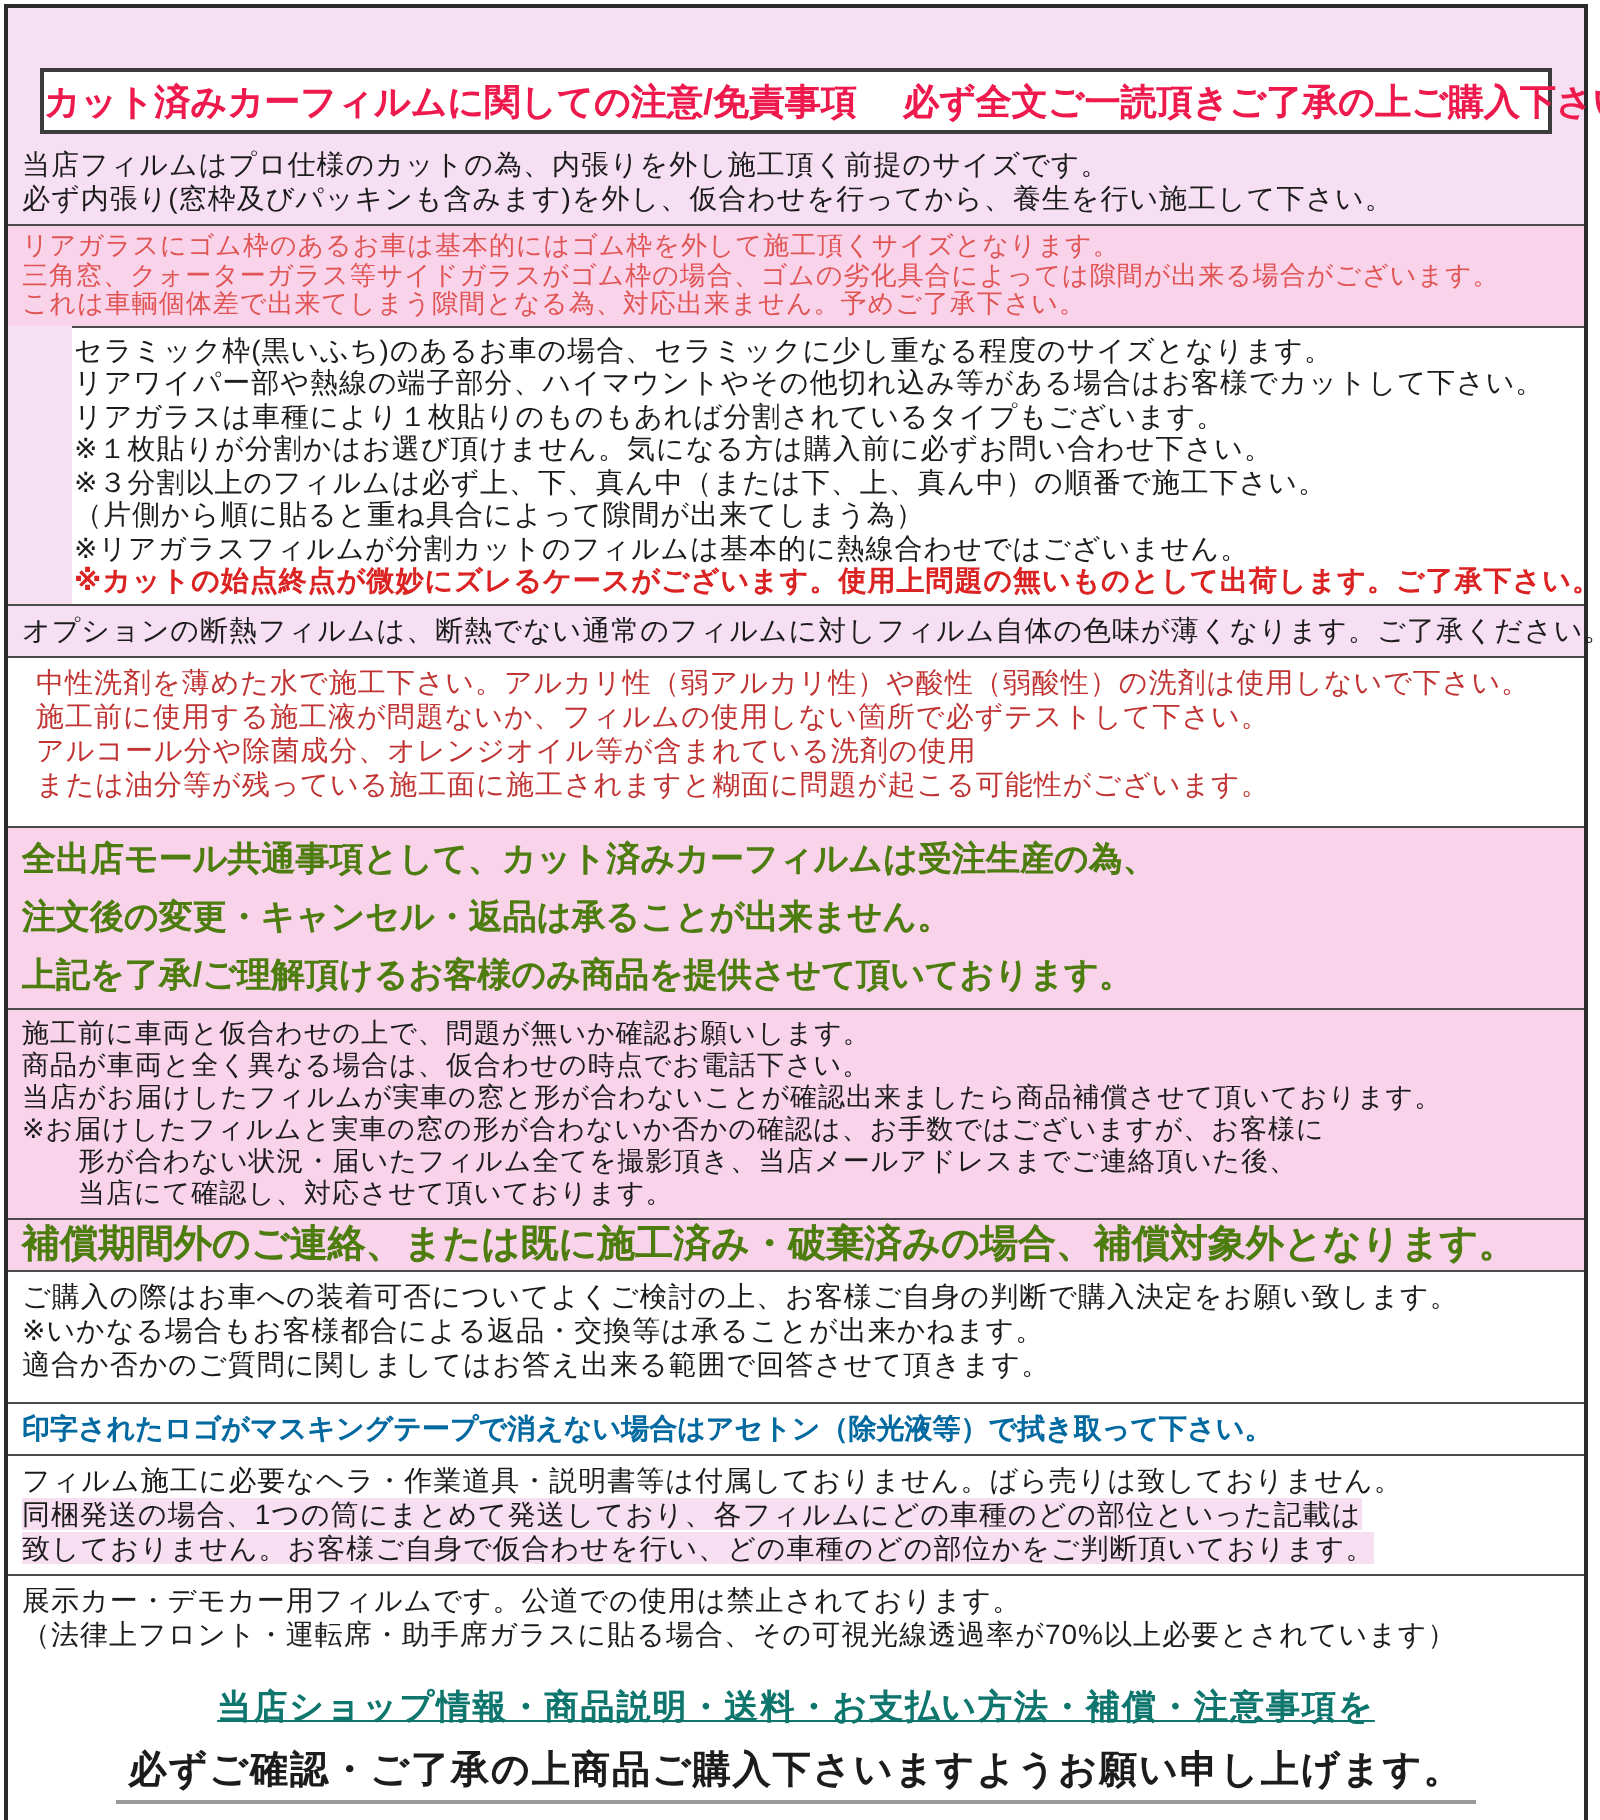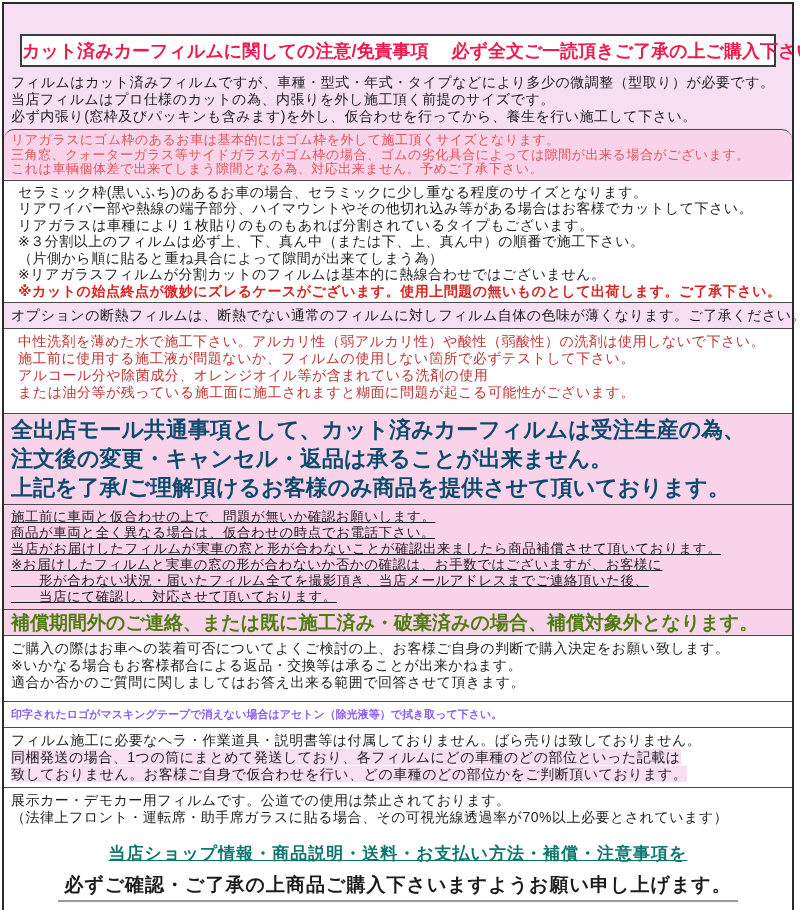--- a/index.html
+++ b/index.html
@@ -10,67 +10,67 @@
   .pink-a{background:#f6dff2;}
   .pink-b{background:#f9d3ea;}
   .white{background:#ffffff;}
   .ln{font-size:14px;line-height:17px;letter-spacing:0.5px;color:#1c1c1c;white-space:nowrap;}
   
   .header-wrap{padding:3px 16px;background:#f6dff2;margin-top:27px;}
   .header-box{border:2px solid #3c3c3c;background:#ffffff;text-align:center;padding:3px 0 2px 0;}
   .header-box .title{color:#ee1a4d;font-weight:bold;font-size:18px;letter-spacing:0px;white-space:nowrap;}
   
   .c-red .ln{color:#e05454;}
-  .c-red{padding-top:3px;padding-bottom:3px;border-radius:10px;}
+  .c-red{padding-top:3px;padding-bottom:3px;}
   .c-red .ln{font-size:13px;line-height:14.5px;}
   .ceramic .ln{line-height:16.5px;}
-  .ceramic{padding:3px 14px;}
+  .ceramic{padding:3px 1px;margin-left:32px;}
   .warn-red{color:#dc2323 !important;font-weight:bold;}
   .darkred .ln{color:#c13434;}
   .darkred{padding-bottom:12px;padding-left:14px;}
-  .bigred .ln{color:#0c4a6e;font-weight:bold;font-size:22px;line-height:29px;letter-spacing:0px;}
+  .bigred .ln{color:#4d7c0f;font-weight:bold;font-size:17px;line-height:29px;letter-spacing:0px;}
   .bigred{padding-top:1px;padding-bottom:2px;}
   .medred .ln{color:#4d7c0f;font-weight:bold;font-size:19px;line-height:21px;letter-spacing:0px;}
   .medred{padding-top:2px;padding-bottom:2px;}
-  .inspection .ln{font-size:13.5px;line-height:16px;text-decoration:underline;}
+  .inspection .ln{font-size:13.5px;line-height:16px;}
   .purchase{padding-bottom:10px;}
-  .logo-note .ln{color:#8b5cf6;font-weight:bold;font-size:11px;letter-spacing:0px;}
+  .logo-note .ln{color:#0369a1;font-weight:bold;font-size:14px;letter-spacing:0px;}
   .hl{background:#f7def1;}
   .footer-area{padding-bottom:12px;}
   .footer-links{margin-top:16px;text-align:center;}
   .shop-link{display:inline-block;color:#0f766e;font-weight:bold;font-size:17px;letter-spacing:1px;text-decoration:underline;cursor:pointer;}
   .confirm-note{display:inline-block;margin-top:7px;color:#1c1c1c;font-weight:bold;font-size:19px;letter-spacing:1px;border-bottom:2px solid #9a9a9a;padding:0 6px 2px 6px;white-space:nowrap;}
 </style>
 </head>
 <body>
 
 <div class="page">
 
   <div class="header-wrap">
     <div class="header-box">
       <span class="title">カット済みカーフィルムに関しての注意/免責事項　 必ず全文ご一読頂きご了承の上ご購入下さい</span>
     </div>
   </div>
 
   <div class="row pink-a first">
-    <div class="ln">フィルムはカット済みフィルムですが、車種・型式・年式・タイプなどにより多少の微調整（型取り）が必要です。</div>
     <div class="ln">当店フィルムはプロ仕様のカットの為、内張りを外し施工頂く前提のサイズです。</div>
     <div class="ln">必ず内張り(窓枠及びパッキンも含みます)を外し、仮合わせを行ってから、養生を行い施工して下さい。</div>
   </div>
 
   <div class="row pink-b c-red">
     <div class="ln">リアガラスにゴム枠のあるお車は基本的にはゴム枠を外して施工頂くサイズとなります。</div>
     <div class="ln">三角窓、クォーターガラス等サイドガラスがゴム枠の場合、ゴムの劣化具合によっては隙間が出来る場合がございます。</div>
     <div class="ln">これは車輌個体差で出来てしまう隙間となる為、対応出来ません。予めご了承下さい。</div>
   </div>
 
   <div class="row white ceramic">
     <div class="ln">セラミック枠(黒いふち)のあるお車の場合、セラミックに少し重なる程度のサイズとなります。</div>
     <div class="ln">リアワイパー部や熱線の端子部分、ハイマウントやその他切れ込み等がある場合はお客様でカットして下さい。</div>
     <div class="ln">リアガラスは車種により１枚貼りのものもあれば分割されているタイプもございます。</div>
+    <div class="ln">※１枚貼りが分割かはお選び頂けません。気になる方は購入前に必ずお問い合わせ下さい。</div>
     <div class="ln">※３分割以上のフィルムは必ず上、下、真ん中（または下、上、真ん中）の順番で施工下さい。</div>
     <div class="ln">（片側から順に貼ると重ね具合によって隙間が出来てしまう為）</div>
     <div class="ln">※リアガラスフィルムが分割カットのフィルムは基本的に熱線合わせではございません。</div>
     <div class="ln warn-red">※カットの始点終点が微妙にズレるケースがございます。使用上問題の無いものとして出荷します。ご了承下さい。</div>
   </div>
 
   <div class="row pink-a">
     <div class="ln">オプションの断熱フィルムは、断熱でない通常のフィルムに対しフィルム自体の色味が薄くなります。ご了承ください。</div>
   </div>
 

